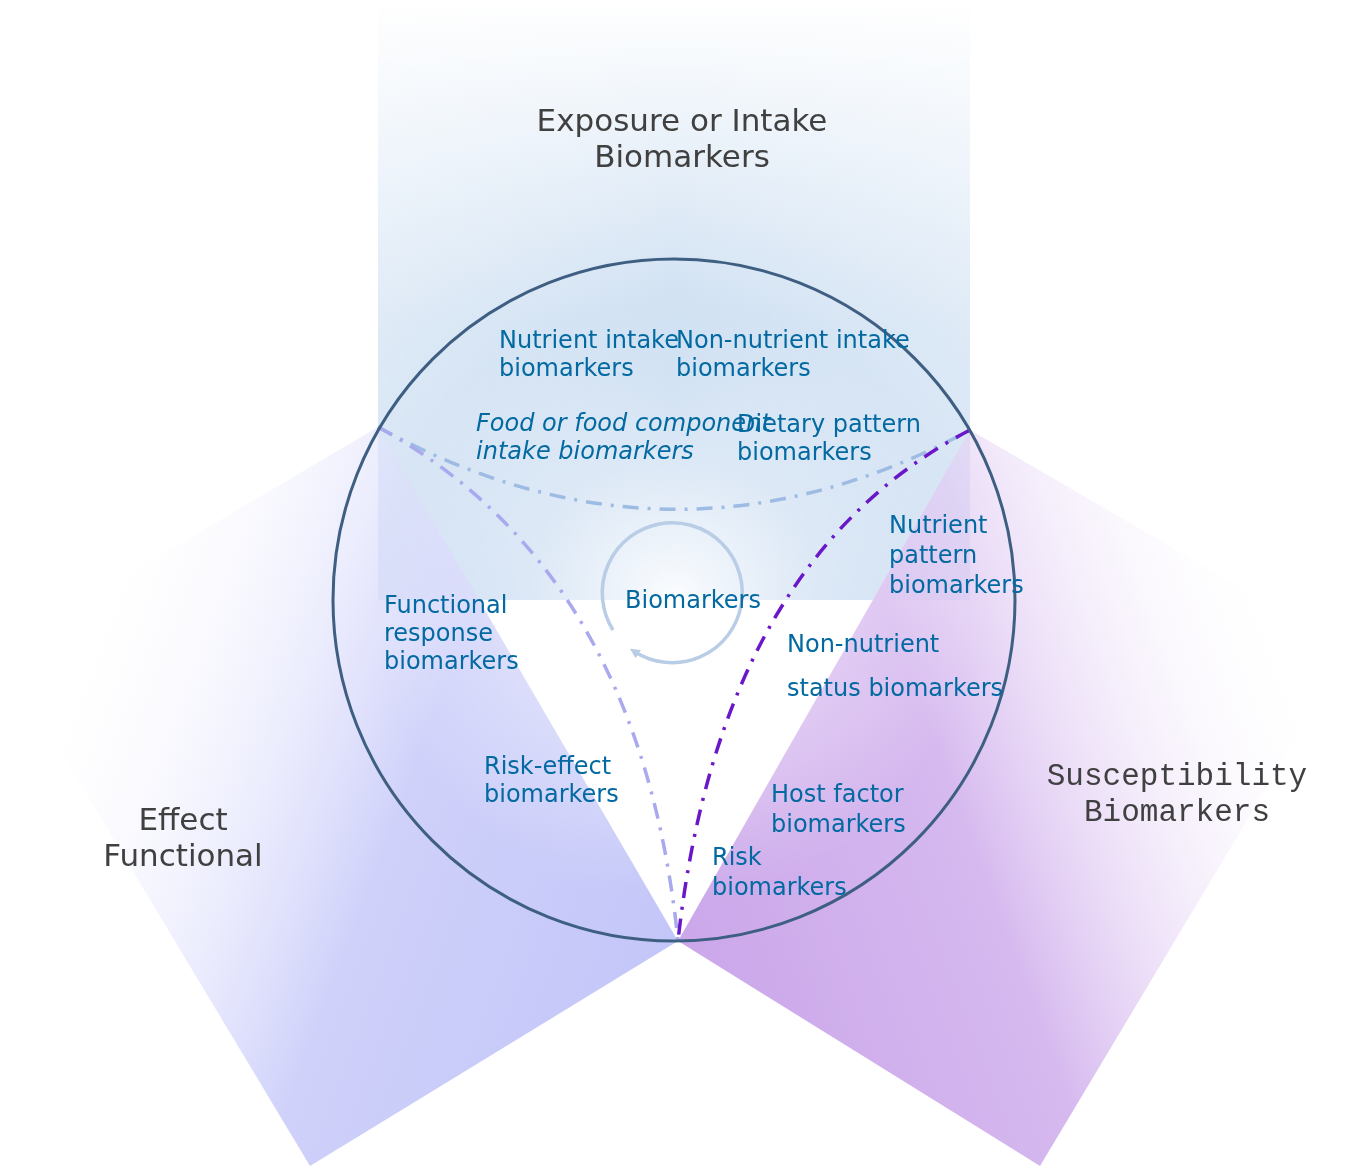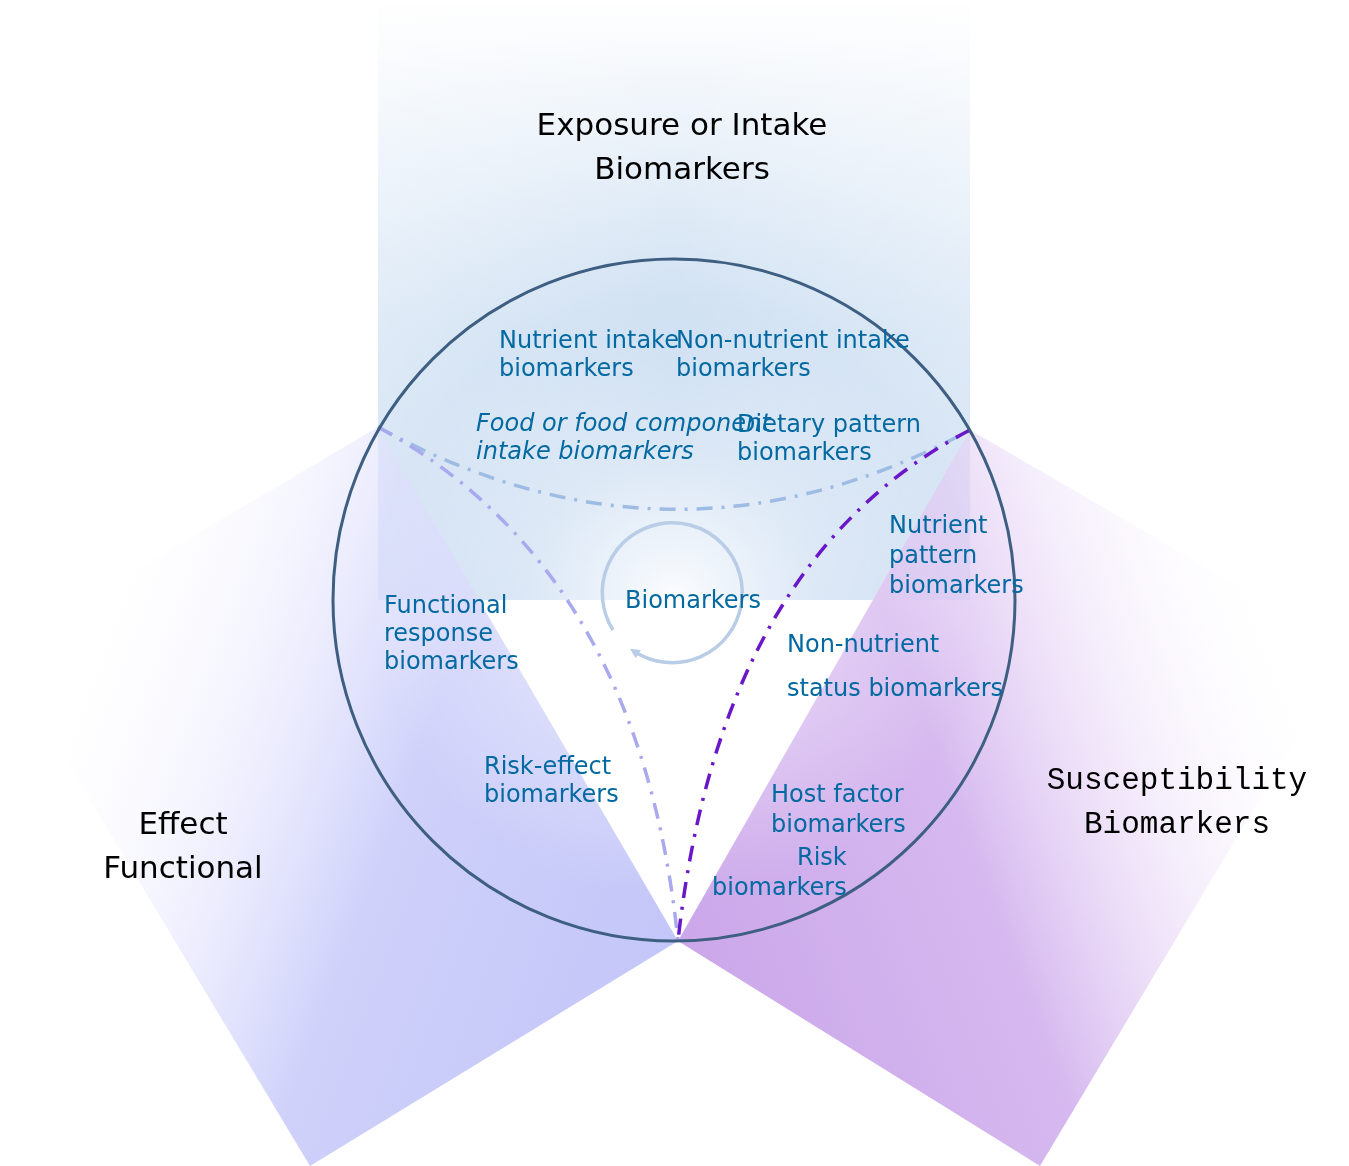--- a/index.html
+++ b/index.html
@@ -1,20 +1,20 @@
 <!DOCTYPE html>
 <html><head>
 <meta charset="utf-8">
 <style>
   html, body { margin: 0; padding: 0; background: #ffffff; }
   body { width: 1349px; height: 1166px; position: relative; overflow: hidden;
          font-family: "DejaVu Sans", "Liberation Sans", sans-serif; }
   #diagram { position: absolute; left: 0; top: 0; width: 1349px; height: 1166px; }
   .lbl { position: absolute; color: #0369a1; font-size: 24px; line-height: 28px; white-space: pre; }
-  .big { position: absolute; color: #000000; font-size: 31px; line-height: 44px; text-align: center; white-space: pre; }
+  .big { position: absolute; color: #404040; font-size: 31px; line-height: 36px; text-align: center; white-space: pre; }
 </style>
 </head>
 <body>
 
 <svg id="diagram" viewBox="0 0 1349 1166" xmlns="http://www.w3.org/2000/svg">
   <defs>
     <linearGradient id="gTop" x1="0" y1="0" x2="0" y2="1">
       <stop offset="0" stop-color="#ffffff"></stop>
       <stop offset="0.55" stop-color="#cddff2"></stop>
       <stop offset="1" stop-color="#bcd3ee"></stop>
@@ -86,14 +86,14 @@
 biomarkers</div>
 <div class="lbl" style="left:484px; top:752px;">Risk-effect
 biomarkers</div>
 <div class="lbl" style="left:889px; top:510px; line-height:30px;">Nutrient
 pattern
 biomarkers</div>
 <div class="lbl" style="left:787px; top:622px; line-height:44px;">Non-nutrient
 status biomarkers</div>
 <div class="lbl" style="left:771px; top:753px; line-height:30px;margin-top:26px;">Host factor
 biomarkers</div>
-<div class="lbl" style="left:712px; top:842px; line-height:30px;text-align:right;">Risk
+<div class="lbl" style="left:712px; top:842px; line-height:30px;">Risk
 biomarkers</div>
 
 </body></html>

